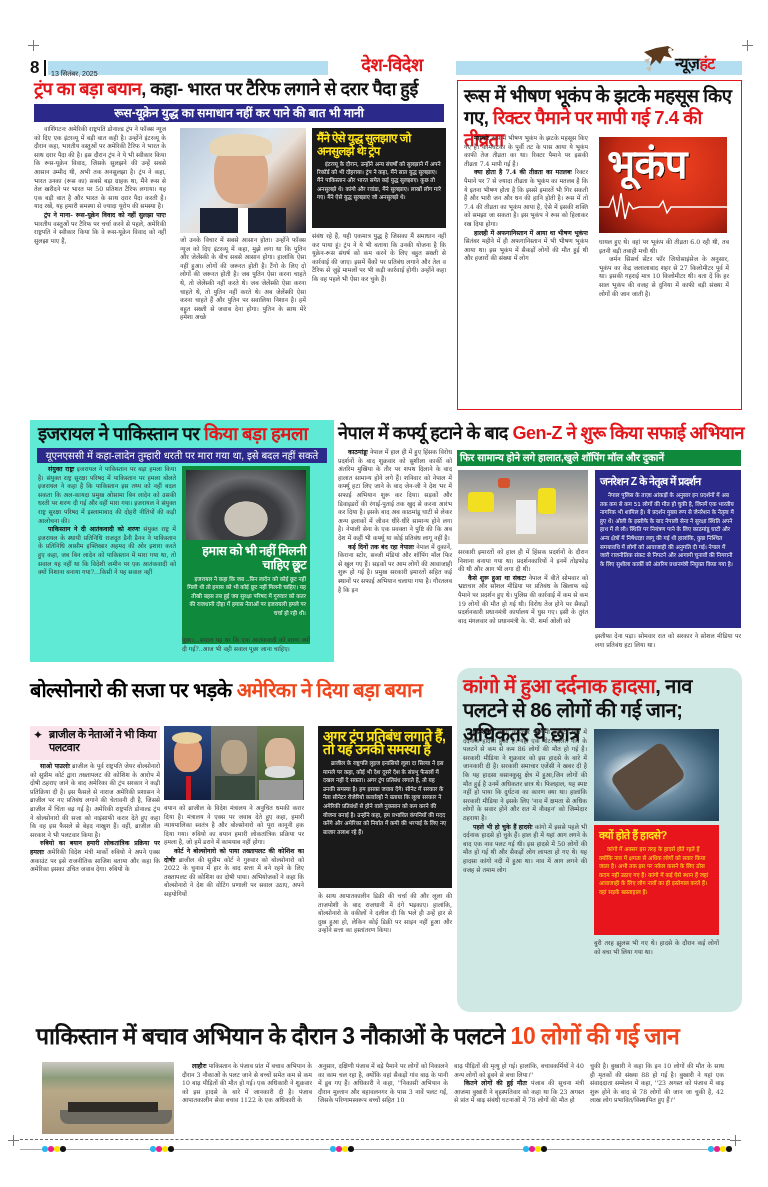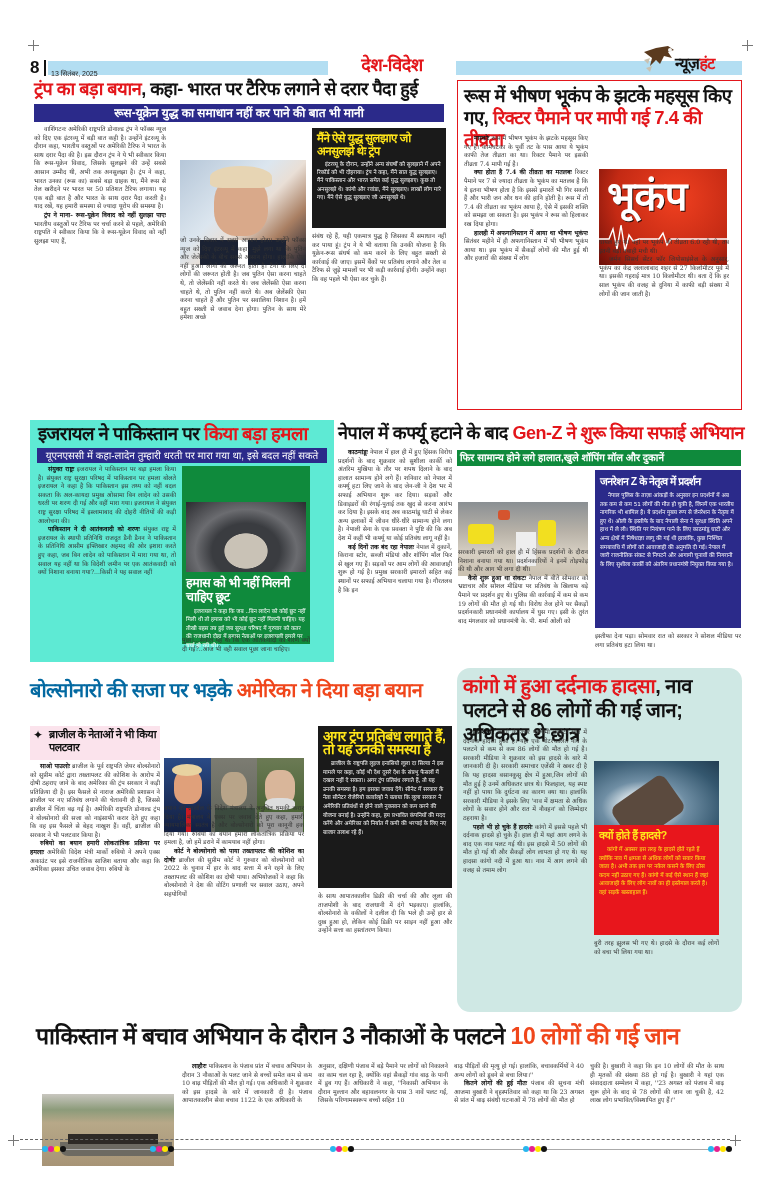--- a/index.html
+++ b/index.html
@@ -12,21 +12,21 @@
   .txt b { color: #111; }
   .sans { font-family: "DejaVu Sans", sans-serif; }
   .red { color: #e3161b; }
   .orange { color: #f0461b; }
   .crop { position: absolute; width: 11px; height: 11px; }
   .crop::before, .crop::after { content: ""; position: absolute; background: #777; }
   .crop::before { left: 5px; top: 0; width: 1px; height: 11px; }
   .crop::after { top: 5px; left: 0; height: 1px; width: 11px; }
   .dots { position: absolute; display: flex; gap: 0; }
   .dots span { width: 6px; height: 6px; border-radius: 50%; display: inline-block; }
-  .img { position: absolute; overflow: hidden; margin-top: 32px; }
+  .img { position: absolute; overflow: hidden; }
 </style>
 </head>
 <body>
 
 <div class="crop" style="left:28px;top:40px;"></div>
 <div class="crop" style="left:742px;top:40px;"></div>
 <div class="crop" style="left:8px;top:1135px;"></div>
 <div class="crop" style="left:730px;top:1135px;"></div>
 
 <div class="abs" style="left:30px;top:58px;width:712px;height:20px;">
@@ -99,21 +99,21 @@
 
 <div class="abs" style="left:30px;top:420px;width:304px;height:242px;background:#5eead4;">
   <div class="abs hd" style="left:8px;top:4px;width:296px;font-size:18.5px;white-space:nowrap;">
     <span style="color:#111;">इजरायल ने पाकिस्तान पर </span><span class="red">किया बड़ा हमला</span>
   </div>
   <div class="abs" style="left:7px;top:28px;width:290px;height:15px;background:#2b2a8a;color:#fff;font-family:'Liberation Sans',sans-serif;font-size:10px;line-height:15px;text-align:center;white-space:nowrap;overflow:hidden;">यूएनएससी में कहा-लादेन तुम्हारी धरती पर मारा गया था, इसे बदल नहीं सकते</div>
   <div class="abs txt" style="left:8px;top:45px;width:138px;height:195px;">
     <p><b>संयुक्त राष्ट्रः</b> <span>इजरायल ने पाकिस्तान पर बड़ा हमला किया है। संयुक्त राष्ट्र सुरक्षा परिषद में पाकिस्तान पर हमला बोलते इजरायल ने कहा है कि पाकिस्तान इस तथ्य को नहीं बदल सकता कि अल-कायदा प्रमुख ओसामा बिन लादेन को उसकी धरती पर शरण दी गई और वहीं मारा गया। इजरायल ने संयुक्त राष्ट्र सुरक्षा परिषद में इस्लामाबाद की दोहरी नीतियों की कड़ी आलोचना की।</span></p>
     <p><b>पाकिस्तान ने दी आतंकवादी को शरणः</b> <span>संयुक्त राष्ट्र में इजरायल के स्थायी प्रतिनिधि राजदूत डैनी डैनन ने पाकिस्तान के प्रतिनिधि आसीम इफ्तिखार अहमद की ओर इशारा करते हुए कहा, जब बिन लादेन को पाकिस्तान में मारा गया था, तो सवाल यह नहीं था कि विदेशी जमीन पर एक आतंकवादी को क्यों निशाना बनाया गया?...किसी ने यह सवाल नहीं</span></p>
   </div>
-  <div class="abs" style="left:152px;top:46px;width:128px;height:178px;background:#0f8a3c;padding:4px;">
+  <div class="abs" style="left:152px;top:46px;width:128px;height:178px;background:#0f8a3c;padding:4px;text-align:right;">
     <div class="img" style="position:relative;width:120px;height:70px;background:radial-gradient(ellipse at 50% 70%,#c9c2b6 0 25%,#3a3c40 26% 40%,#6b6c70 60%,#2a2b2f);"></div>
     <div class="hd" style="color:#fff;font-size:12.5px;line-height:14px;margin-top:4px;">हमास को भी नहीं मिलनी चाहिए छूट</div>
     <div class="sans" style="color:#fff;font-size:5.6px;line-height:8.4px;text-indent:8px;margin-top:3px;">इजरायल ने कहा कि जब ..बिन लादेन को कोई छूट नहीं मिली थी तो हमास को भी कोई छूट नहीं मिलनी चाहिए। यह तीखी बहस तब हुई जब सुरक्षा परिषद में गुरुवार को कतर की राजधानी दोहा में हमास नेताओं पर इजरायली हमले पर चर्चा हो रही थी।</div>
   </div>
   <div class="abs txt" style="left:152px;top:216px;width:128px;height:28px;">
     <p style="text-indent:0">पूछा।...सवाल यह था कि एक आतंकवादी को शरण क्यों दी गई?..आज भी वही सवाल पूछा जाना चाहिए।</p>
   </div>
 </div>
 
 <div class="abs" style="left:338px;top:420px;width:406px;height:242px;">
@@ -139,21 +139,21 @@
     <div class="hd" style="color:#fff;font-size:10.5px;line-height:13px;">जनरेशन Z के नेतृत्व में प्रदर्शन</div>
     <div class="sans" style="color:#fff;font-size:5.6px;line-height:8.6px;text-indent:8px;margin-top:3px;">नेपाल पुलिस के ताज़ा आंकड़ों के अनुसार इन प्रदर्शनों में अब तक कम से कम 51 लोगों की मौत हो चुकी है, जिनमें एक भारतीय नागरिक भी शामिल है। ये प्रदर्शन मुख्य रूप से जेनरेशन के नेतृत्व में हुए थे। ओली के इस्तीफे के बाद नेपाली सेना ने सुरक्षा स्थिति अपने हाथ में ले ली। स्थिति पर नियंत्रण पाने के लिए काठमांडू घाटी और अन्य क्षेत्रों में निषेधाज्ञा लागू की गई थी हालांकि, कुछ निश्चित समयावधि में लोगों को आवाजाही की अनुमति दी गई। नेपाल में जारी राजनीतिक संकट से निपटने और आगामी चुनावों की निगरानी के लिए सुशीला कार्की को अंतरिम प्रधानमंत्री नियुक्त किया गया है।</div>
   </div>
   <div class="abs txt" style="left:257px;top:212px;width:146px;height:30px;">
     <p style="text-indent:0">इस्तीफा देना पड़ा। सोमवार रात को सरकार ने सोशल मीडिया पर लगा प्रतिबंध हटा लिया था।</p>
   </div>
 </div>
 
 <div class="abs" style="left:30px;top:680px;width:422px;height:340px;">
   <div class="abs hd" style="left:0;top:0;width:422px;font-size:20px;white-space:nowrap;">
-    <span style="color:#0369a1;">बोल्सोनारो की सजा पर भड़के </span><span class="orange">अमेरिका ने दिया बड़ा बयान</span>
+    <span style="color:#000000;">बोल्सोनारो की सजा पर भड़के </span><span class="orange">अमेरिका ने दिया बड़ा बयान</span>
   </div>
   <div class="abs" style="left:0;top:46px;width:130px;height:34px;background:#fbe3ec;padding:2px 4px;">
     <span style="position:absolute;left:3px;top:2px;font-size:12px;color:#111;">✦</span>
     <div class="hd" style="margin-left:15px;font-size:11px;line-height:13px;color:#111;">ब्राजील के नेताओं ने भी किया पलटवार</div>
   </div>
   <div class="abs txt" style="left:0;top:82px;width:130px;height:258px;">
     <p><b>साओ पाउलोः</b> <span>ब्राजील के पूर्व राष्ट्रपति जेयर बोल्सोनारो को सुप्रीम कोर्ट द्वारा तख्तापलट की कोशिश के आरोप में दोषी ठहराए जाने के बाद अमेरिका की ट्रंप सरकार ने कड़ी प्रतिक्रिया दी है। इस फैसले से नाराज अमेरिकी प्रशासन ने ब्राजील पर नए प्रतिबंध लगाने की चेतावनी दी है, जिससे ब्राजील में चिंता बढ़ गई है। अमेरिकी राष्ट्रपति डोनाल्ड ट्रंप ने बोल्सोनारो की सजा को नाइंसाफी करार देते हुए कहा कि वह इस फैसले से बेहद नाखुश हैं। वहीं, ब्राजील की सरकार ने भी पलटवार किया है।</span></p>
     <p><b>रुबियो का बयान हमारी लोकतांत्रिक प्रक्रिया पर हमलाः</b> <span>अमेरिकी विदेश मंत्री मार्को रुबियो ने अपने एक्स अकाउंट पर इसे राजनीतिक साजिश बताया और कहा कि अमेरिका इसका उचित जवाब देगा। रुबियो के</span></p>
   </div>
   <div class="img" style="left:134px;top:46px;width:140px;height:74px;display:flex;">

